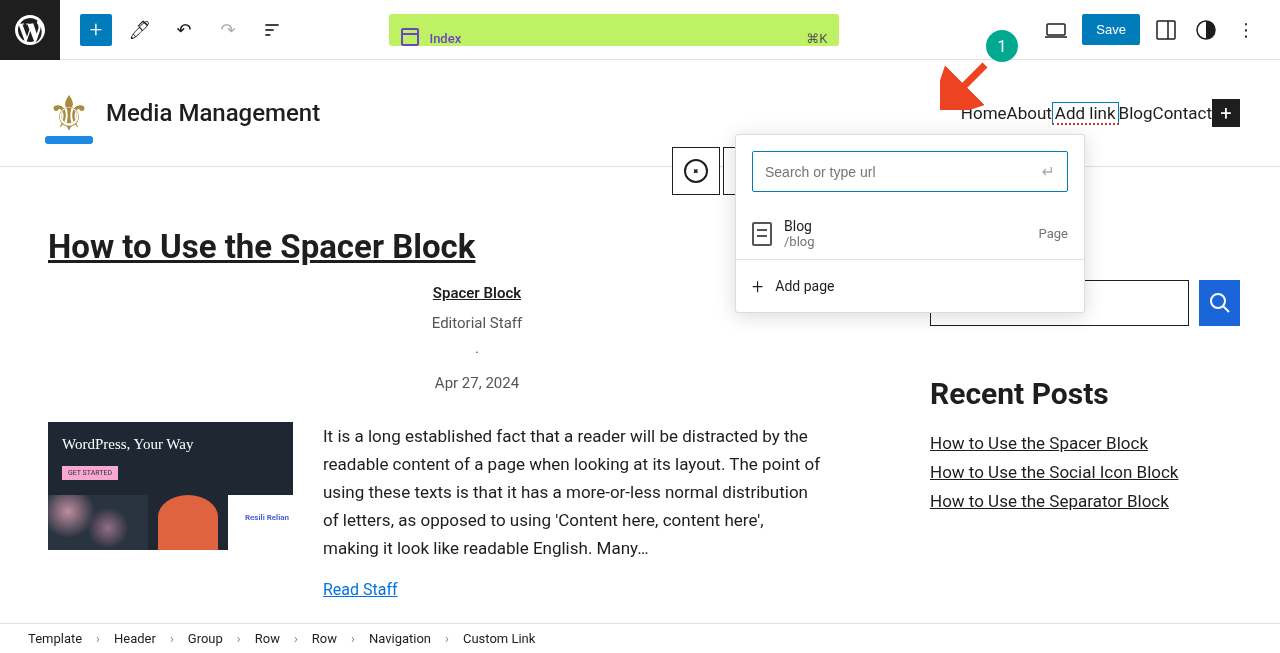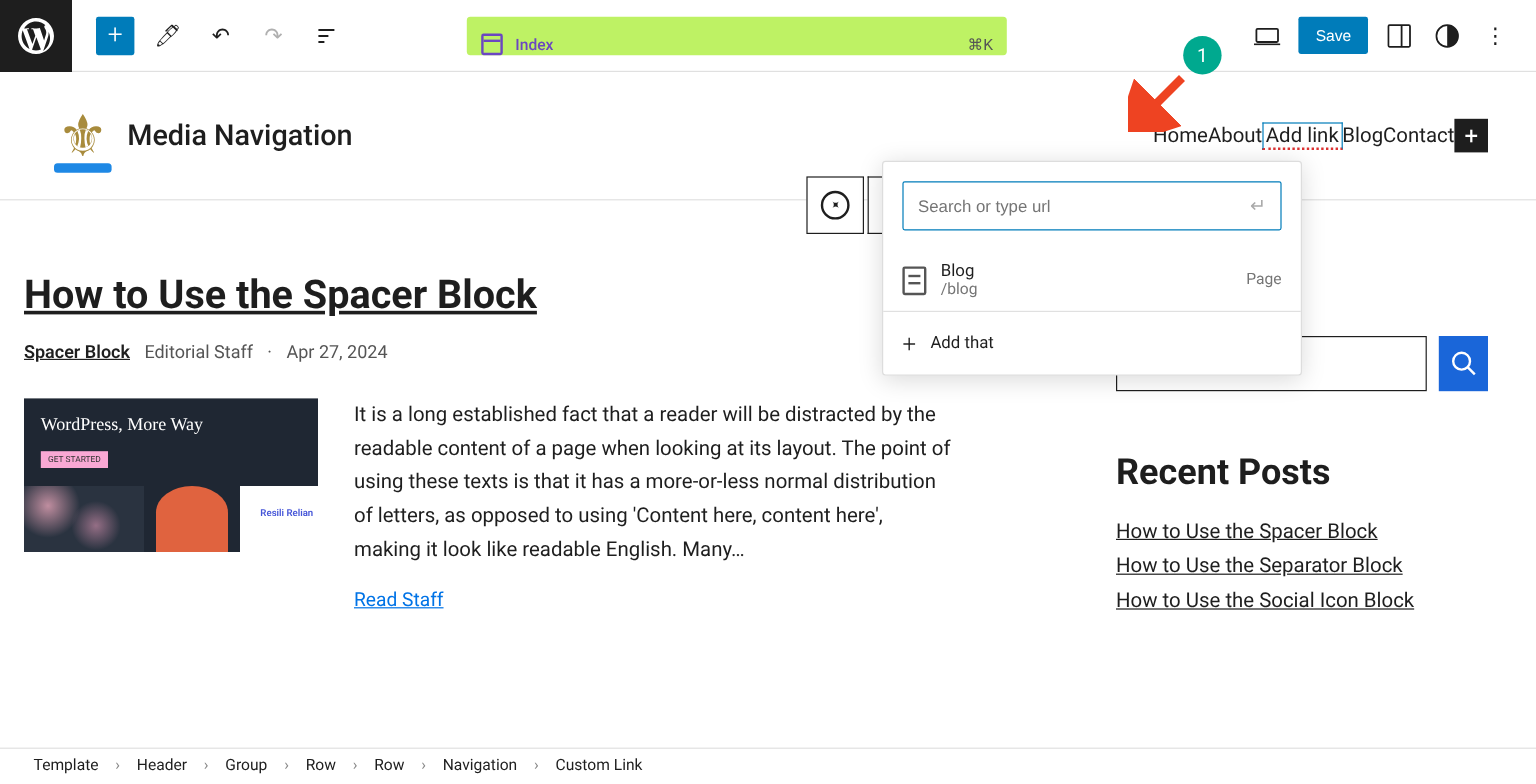--- a/index.html
+++ b/index.html
@@ -55,24 +55,24 @@
     .item-slug { font-size: 13px; color: #757575; }
     .item-type { margin-left: auto; font-size: 13px; color: #757575; }
     .popover-divider { border-top: 1px solid #e0e0e0; }
     .popover-addblock { display: flex; align-items: center; gap: 12px; padding: 14px 16px; cursor: pointer; font-size: 14px; }
 
     
     .anno-badge { position: absolute; top: 30px; left: 986px; width: 32px; height: 32px; border-radius: 50%; background: #00a98f; color: #fff; display: flex; align-items: center; justify-content: center; font-size: 16px; z-index: 20; }
     .anno-arrow { position: absolute; top: 60px; left: 940px; width: 50px; height: 50px; z-index: 19; }
 
     
-    .content { display: flex; padding: 60px 40px 0 20px; gap: 24px; }
+    .content { display: flex; padding: 60px 40px 0 20px; gap: 24px; margin-left: 28px; }
     .main-col { flex: 1; }
     .post-title { font-size: 33px; font-weight: 700; text-decoration: underline; margin-bottom: 18px; }
-    .post-meta { display: flex; gap: 12px; align-items: center; font-size: 15px; color: #555; margin-bottom: 30px; }
+    .post-meta { display: flex; gap: 12px; align-items: center; font-size: 15px; color: #555; margin-bottom: 30px; flex-direction: column; }
     .post-cat { font-weight: 600; text-decoration: underline; color: #1e1e1e; }
     .post-body { display: flex; gap: 30px; }
     .thumb { width: 245px; height: 128px; background: #1f2733; position: relative; flex-shrink: 0; }
     .thumb-title { position: absolute; top: 14px; left: 14px; color: #fff; font-family: Georgia, serif; font-size: 15px; }
     .thumb-btn { position: absolute; top: 44px; left: 14px; background: #f9a8d4; color: #333; font-size: 7px; padding: 3px 6px; }
     .thumb-flowers { position: absolute; bottom: 0; left: 0; width: 100px; height: 55px; background: radial-gradient(circle at 20% 30%, rgba(255,180,200,0.7), transparent 30%), radial-gradient(circle at 60% 60%, rgba(220,150,180,0.6), transparent 30%), #2a3340; }
     .thumb-card1 { position: absolute; bottom: 0; left: 110px; width: 60px; height: 55px; background: #e0633f; border-radius: 50% 50% 0 0 / 40% 40% 0 0; }
     .thumb-card2 { position: absolute; bottom: 0; right: 0; width: 65px; height: 55px; background: #fff; }
     .thumb-reli { position: absolute; bottom: 28px; right: 4px; color: #4555d8; font-size: 8px; font-weight: 600; }
     .post-excerpt { font-size: 17px; line-height: 1.65; max-width: 500px; }
@@ -137,21 +137,21 @@
           <path d="M10 1a9 9 0 0 1 0 18z" fill="#1e1e1e"></path>
         </svg>
     </div>
     <div class="icon-btn">⋮</div>
   </div>
 </div>
 
 <div class="site-header">
   <div class="site-brand">
     <div class="logo-img"></div>
-    <span class="site-title">Media Navigation</span>
+    <span class="site-title">Media Management</span>
   </div>
   <nav class="nav">
     <span class="nav-item">Home</span>
     <span class="nav-item">About</span>
     <span class="nav-item add-link">Add link</span>
     <span class="nav-item">Blog</span>
     <span class="nav-item">Contact</span>
     <div class="black-plus">+</div>
   </nav>
 </div>
@@ -174,21 +174,21 @@
     <div class="page-icon"></div>
     <div>
       <div class="item-name">Blog</div>
       <div class="item-slug">/blog</div>
     </div>
     <div class="item-type">Page</div>
   </div>
   <div class="popover-divider"></div>
   <div class="popover-addblock">
     <span style="font-size:20px;font-weight:300;">+</span>
-    <span>Add that</span>
+    <span>Add page</span>
   </div>
 </div>
 
 <div class="anno-badge">1</div>
 <svg class="anno-arrow" viewBox="0 0 50 50">
   <defs>
       <marker id="ah" markerWidth="8" markerHeight="8" refX="3" refY="4" orient="auto">
         <polygon points="0,0 8,4 0,8" fill="#ee4322"></polygon>
       </marker>
     </defs>
@@ -199,21 +199,21 @@
   <div class="main-col">
     <h1 class="post-title">How to Use the Spacer Block</h1>
     <div class="post-meta">
       <span class="post-cat">Spacer Block</span>
       <span>Editorial Staff</span>
       <span>·</span>
       <span>Apr 27, 2024</span>
     </div>
     <div class="post-body">
       <div class="thumb">
-        <div class="thumb-title">WordPress, More Way</div>
+        <div class="thumb-title">WordPress, Your Way</div>
         <div class="thumb-btn">GET STARTED</div>
         <div class="thumb-flowers"></div>
         <div class="thumb-card1"></div>
         <div class="thumb-card2"></div>
         <div class="thumb-reli">Resili
 Relian</div>
       </div>
       <div>
         <p class="post-excerpt">It is a long established fact that a reader will be distracted by the readable content of a page when looking at its layout. The point of using these texts is that it has a more-or-less normal distribution of letters, as opposed to using 'Content here, content here', making it look like readable English. Many…</p>
         <a class="read-more">Read Staff</a>
@@ -227,22 +227,22 @@
       <div class="sb-search-btn">
         <svg viewBox="0 0 24 24">
             <circle cx="10" cy="10" r="7"></circle>
             <line x1="21" y1="21" x2="15" y2="15"></line>
           </svg>
       </div>
     </div>
     <h2 class="sb-title">Recent Posts</h2>
     <div class="sb-posts">
       <a>How to Use the Spacer Block</a>
+      <a>How to Use the Social Icon Block</a>
       <a>How to Use the Separator Block</a>
-      <a>How to Use the Social Icon Block</a>
     </div>
   </aside>
 </div>
 
 <div class="breadcrumb">
   <span>Template</span>
     <span class="bc-sep">›</span>
   <span>Header</span>
     <span class="bc-sep">›</span>
   <span>Group</span>

